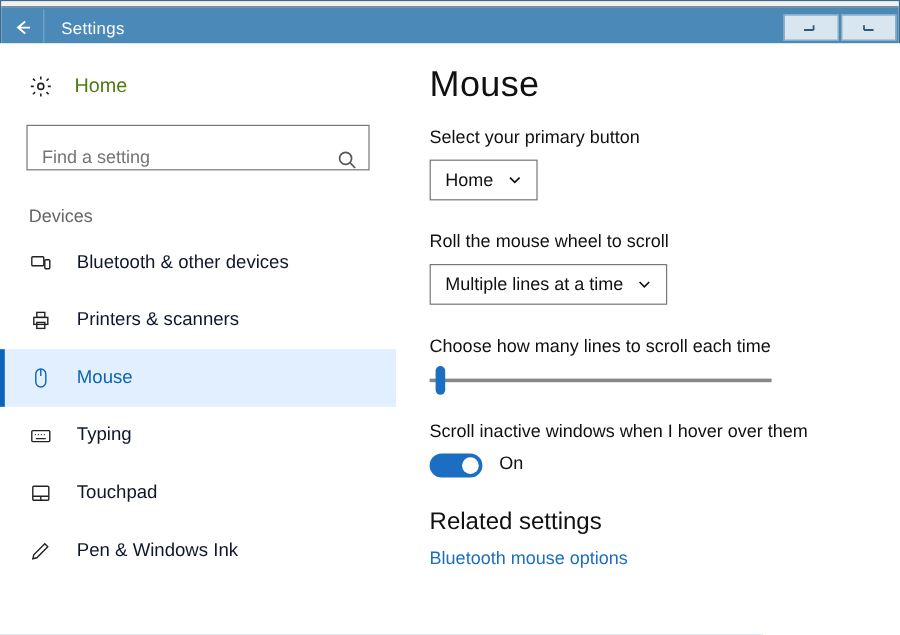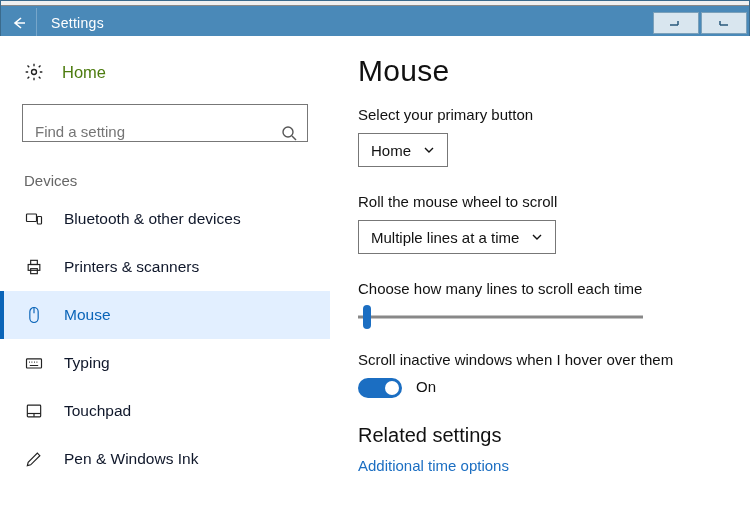--- a/index.html
+++ b/index.html
@@ -250,17 +250,17 @@
     <div class="block">
       <div class="field-label">Scroll inactive windows when I hover over them</div>
       <div class="toggle-row">
         <div class="toggle"></div>
         <span class="toggle-label">On</span>
       </div>
     </div>
 
     <div>
       <div class="related-head">Related settings</div>
-      <div class="link">Additional time options</div>
+      <div class="link">Bluetooth mouse options</div>
     </div>
   </div>
 
 </div>
 
 </body></html>

